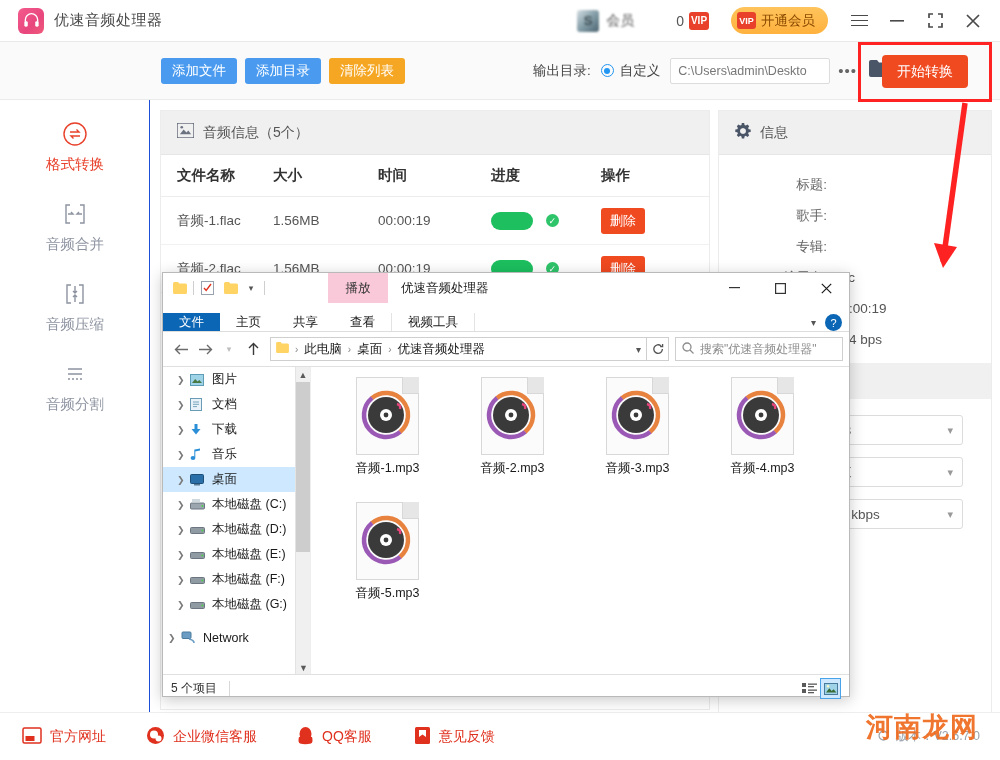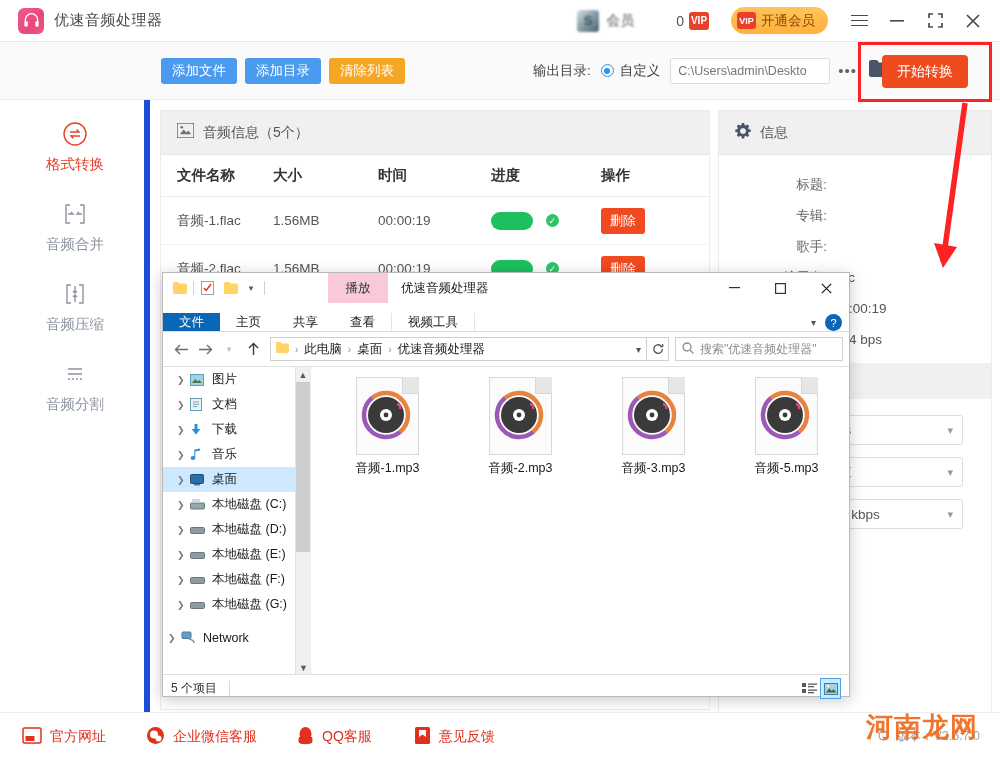--- a/index.html
+++ b/index.html
@@ -100,21 +100,21 @@
   }
   .convert-btn {
     position: absolute; left: 882px; top: 55px; width: 86px; height: 33px;
     background: #f04a21; color: #fff; border: none; border-radius: 4px;
     font-size: 14px; cursor: pointer; font-family: inherit;
   }
 
   
   .sidebar {
     position: absolute; top: 100px; left: 0; width: 150px; height: 612px;
-    background: #fff; border-right: 6px solid #1d4ed8;
+    background: #fff; border-right: 1px solid #1d4ed8;
   }
   .side-item {
     width: 150px; margin-top: 20px; display: flex; flex-direction: column;
     align-items: center; cursor: pointer; color: #8d93a0;
   }
   .side-item .si-ic { height: 28px; display:flex; align-items:center; justify-content:center; }
   .side-item .si-tx { margin-top: 7px; font-size: 14.5px; }
   .side-item.active { color: #e8402a; }
 
   
@@ -261,21 +261,21 @@
   .ex-scroll {
     position:absolute; right:0; top:0; width:15px; height:308px; background:#f0f0f0;
     border-left:1px solid #e3e3e3;
   }
   .ex-scroll .sc-up, .ex-scroll .sc-dn {
     height:15px; display:flex; align-items:center; justify-content:center; color:#5a5a5a; font-size:9px; cursor:pointer;
   }
   .ex-scroll .sc-dn { position:absolute; bottom:0; left:0; width:15px; }
   .ex-scroll .sc-thumb { position:absolute; top:15px; left:0; width:15px; height:170px; background:#cdcdcd; cursor:pointer;}
 
-  .ex-files { flex:1; position:relative; padding: 10px 0 0 14px; display:flex; flex-wrap:wrap; align-content:flex-start;justify-content:space-between; }
+  .ex-files { flex:1; position:relative; padding: 10px 0 0 14px; display:flex; flex-wrap:wrap; align-content:flex-start; }
   .file-cell { width: 125px; height: 125px; display:flex; flex-direction:column; align-items:center; cursor:pointer; }
   .file-ico { width: 63px; height: 78px; position: relative; }
   .file-ico .sheet {
     position:absolute; left:0; top:0; width:63px; height:78px; background:#fbfbfb;
     border:1px solid #d8d8d8;
   }
   .file-ico .corner {
     position:absolute; right:0; top:0; width:17px; height:17px;
     background:#e6e6e6; border-left:1px solid #d8d8d8; border-bottom:1px solid #d8d8d8;
   }
@@ -462,25 +462,25 @@
         </svg>
       </span>
       <span class="ph-tx">信息</span>
     </div>
     <div class="info-rows">
       <div class="info-row">
         <span class="ir-label">标题:</span>
         <span class="ir-val"></span>
       </div>
       <div class="info-row">
+        <span class="ir-label">歌手:</span>
+        <span class="ir-val"></span>
+      </div>
+      <div class="info-row">
         <span class="ir-label">专辑:</span>
-        <span class="ir-val"></span>
-      </div>
-      <div class="info-row">
-        <span class="ir-label">歌手:</span>
         <span class="ir-val"></span>
       </div>
       <div class="info-row">
         <span class="ir-label">扩展名:</span>
         <span class="ir-val">flac</span>
       </div>
       <div class="info-row">
         <span class="ir-label">时长:</span>
         <span class="ir-val">00:00:19</span>
       </div>
@@ -829,20 +829,35 @@
             <svg width="63" height="78" viewBox="0 0 63 78" style="position:absolute;left:0;top:0;">
               <circle cx="30" cy="38" r="22" fill="none" stroke="#e8823f" stroke-width="4.5" stroke-dasharray="69 69" transform="rotate(-130 30 38)"></circle>
               <circle cx="30" cy="38" r="22" fill="none" stroke="#9b59b6" stroke-width="4.5" stroke-dasharray="69 69" transform="rotate(50 30 38)"></circle>
               <circle cx="30" cy="38" r="18" fill="#3a3a3a"></circle>
               <circle cx="30" cy="38" r="6" fill="#fff"></circle>
               <circle cx="30" cy="38" r="2.4" fill="#3a3a3a"></circle>
               <path d="M41 27 q4 1 3 5" stroke="#e8467a" stroke-width="2.4" fill="none"></path>
             </svg>
           </div>
           <div class="file-name">音频-3.mp3</div>
+        </div>
+        <div class="file-cell">
+          <div class="file-ico">
+            <div class="sheet"></div>
+              <div class="corner"></div>
+            <svg width="63" height="78" viewBox="0 0 63 78" style="position:absolute;left:0;top:0;">
+              <circle cx="30" cy="38" r="22" fill="none" stroke="#e8823f" stroke-width="4.5" stroke-dasharray="69 69" transform="rotate(-130 30 38)"></circle>
+              <circle cx="30" cy="38" r="22" fill="none" stroke="#9b59b6" stroke-width="4.5" stroke-dasharray="69 69" transform="rotate(50 30 38)"></circle>
+              <circle cx="30" cy="38" r="18" fill="#3a3a3a"></circle>
+              <circle cx="30" cy="38" r="6" fill="#fff"></circle>
+              <circle cx="30" cy="38" r="2.4" fill="#3a3a3a"></circle>
+              <path d="M41 27 q4 1 3 5" stroke="#e8467a" stroke-width="2.4" fill="none"></path>
+            </svg>
+          </div>
+          <div class="file-name">音频-4.mp3</div>
         </div>
         <div class="file-cell">
           <div class="file-ico">
             <div class="sheet"></div>
               <div class="corner"></div>
             <svg width="63" height="78" viewBox="0 0 63 78" style="position:absolute;left:0;top:0;">
               <circle cx="30" cy="38" r="22" fill="none" stroke="#e8823f" stroke-width="4.5" stroke-dasharray="69 69" transform="rotate(-130 30 38)"></circle>
               <circle cx="30" cy="38" r="22" fill="none" stroke="#9b59b6" stroke-width="4.5" stroke-dasharray="69 69" transform="rotate(50 30 38)"></circle>
               <circle cx="30" cy="38" r="18" fill="#3a3a3a"></circle>
               <circle cx="30" cy="38" r="6" fill="#fff"></circle>

